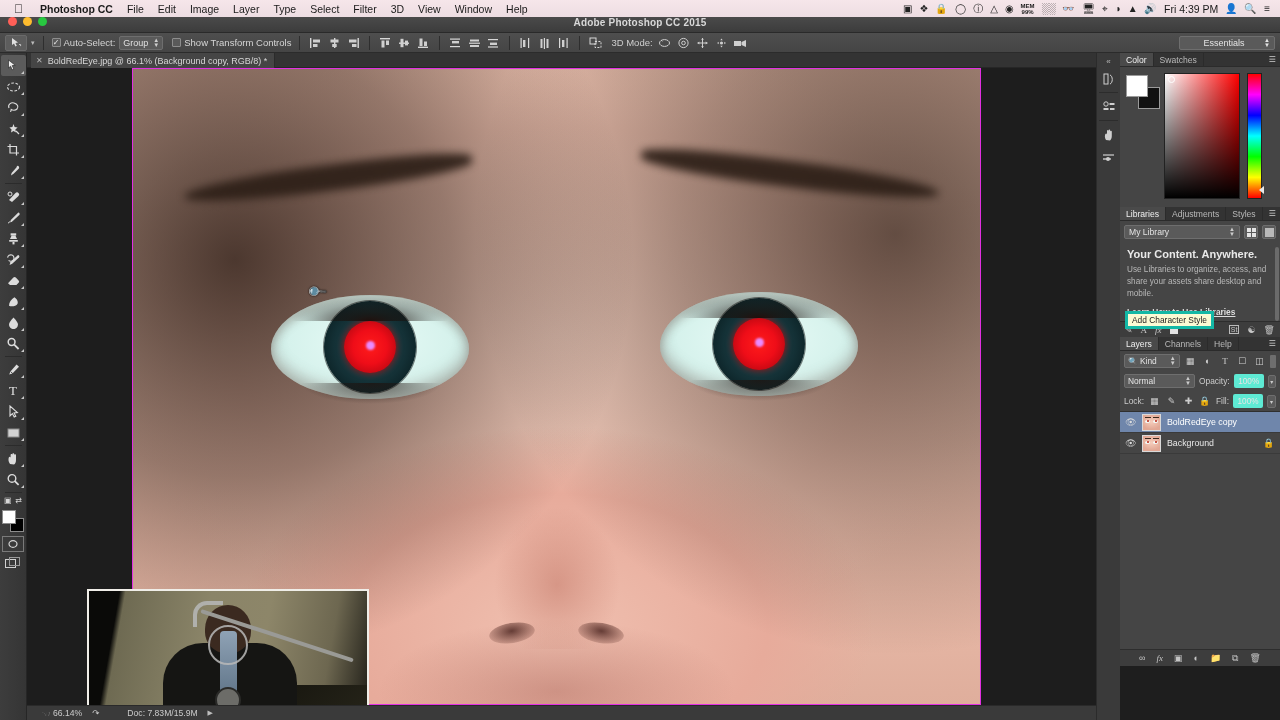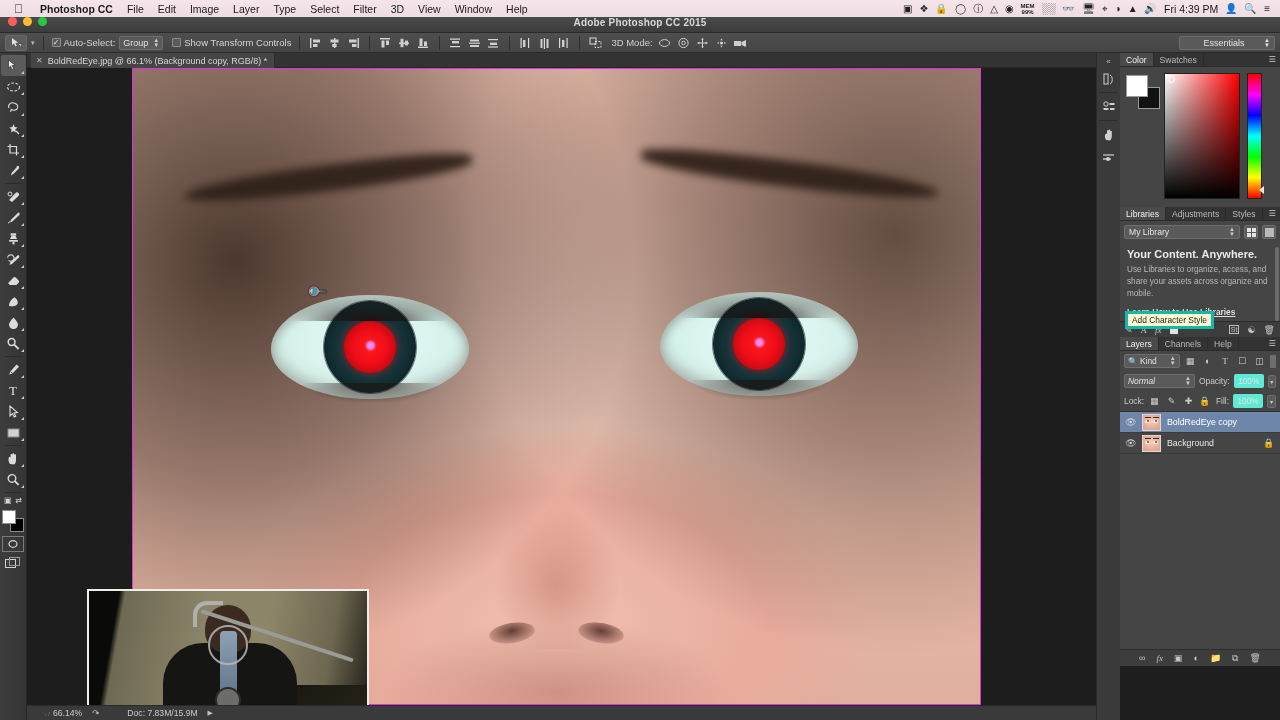--- a/index.html
+++ b/index.html
@@ -753,21 +753,21 @@
             </svg>
         </div>
         <div class="lib-vbtn">
           <svg width="9" height="9">
               <rect x="0" y="0" width="9" height="9" fill="#b9b9b9"></rect>
             </svg>
         </div>
       </div>
       <div class="lib-content">
         <div class="lib-h">Your Content. Anywhere.</div>
-        <div class="lib-p">Use Libraries to organize, access, and share your assets across organize and mobile.</div>
+        <div class="lib-p">Use Libraries to organize, access, and share your assets share desktop and mobile.</div>
         <a class="lib-link">Learn How to Use Libraries</a>
         <div class="lib-scroll"></div>
         <div class="tooltip">Add Character Style</div>
       </div>
       <div class="lib-footer">
         <span>✎</span>
         <span style="font-family:'Liberation Serif',serif;">A</span>
         <span style="font-style:italic;font-family:'Liberation Serif',serif;">fx</span>
         <span style="display:inline-block;width:8px;height:8px;background:#e2e2e2;"></span>
         <span class="sp" style="font-size:7px;border:1px solid #bbb;padding:0 1px;">St</span>
@@ -794,21 +794,21 @@
         </div>
         <span class="kind-ico">▦</span>
         <span class="kind-ico">◐</span>
         <span class="kind-ico" style="font-family:'Liberation Serif',serif;">T</span>
         <span class="kind-ico">☐</span>
         <span class="kind-ico">◫</span>
         <span style="width:6px;height:13px;background:#6e6e6e;border-radius:1px;"></span>
       </div>
       <div class="lrow">
         <div class="blend-sel">
-          <span style="flex:1;font-style:italic;">Normal</span>
+          <span style="flex:1;">Normal</span>
           <span style="font-size:6px;line-height:5px;display:flex;flex-direction:column;color:#ccc;">
               <span>▲</span>
               <span>▼</span>
             </span>
         </div>
         <span class="mini-lbl">Opacity:</span>
         <span class="mini-val">100%</span>
         <span class="mini-arw">▾</span>
       </div>
       <div class="lrow">

